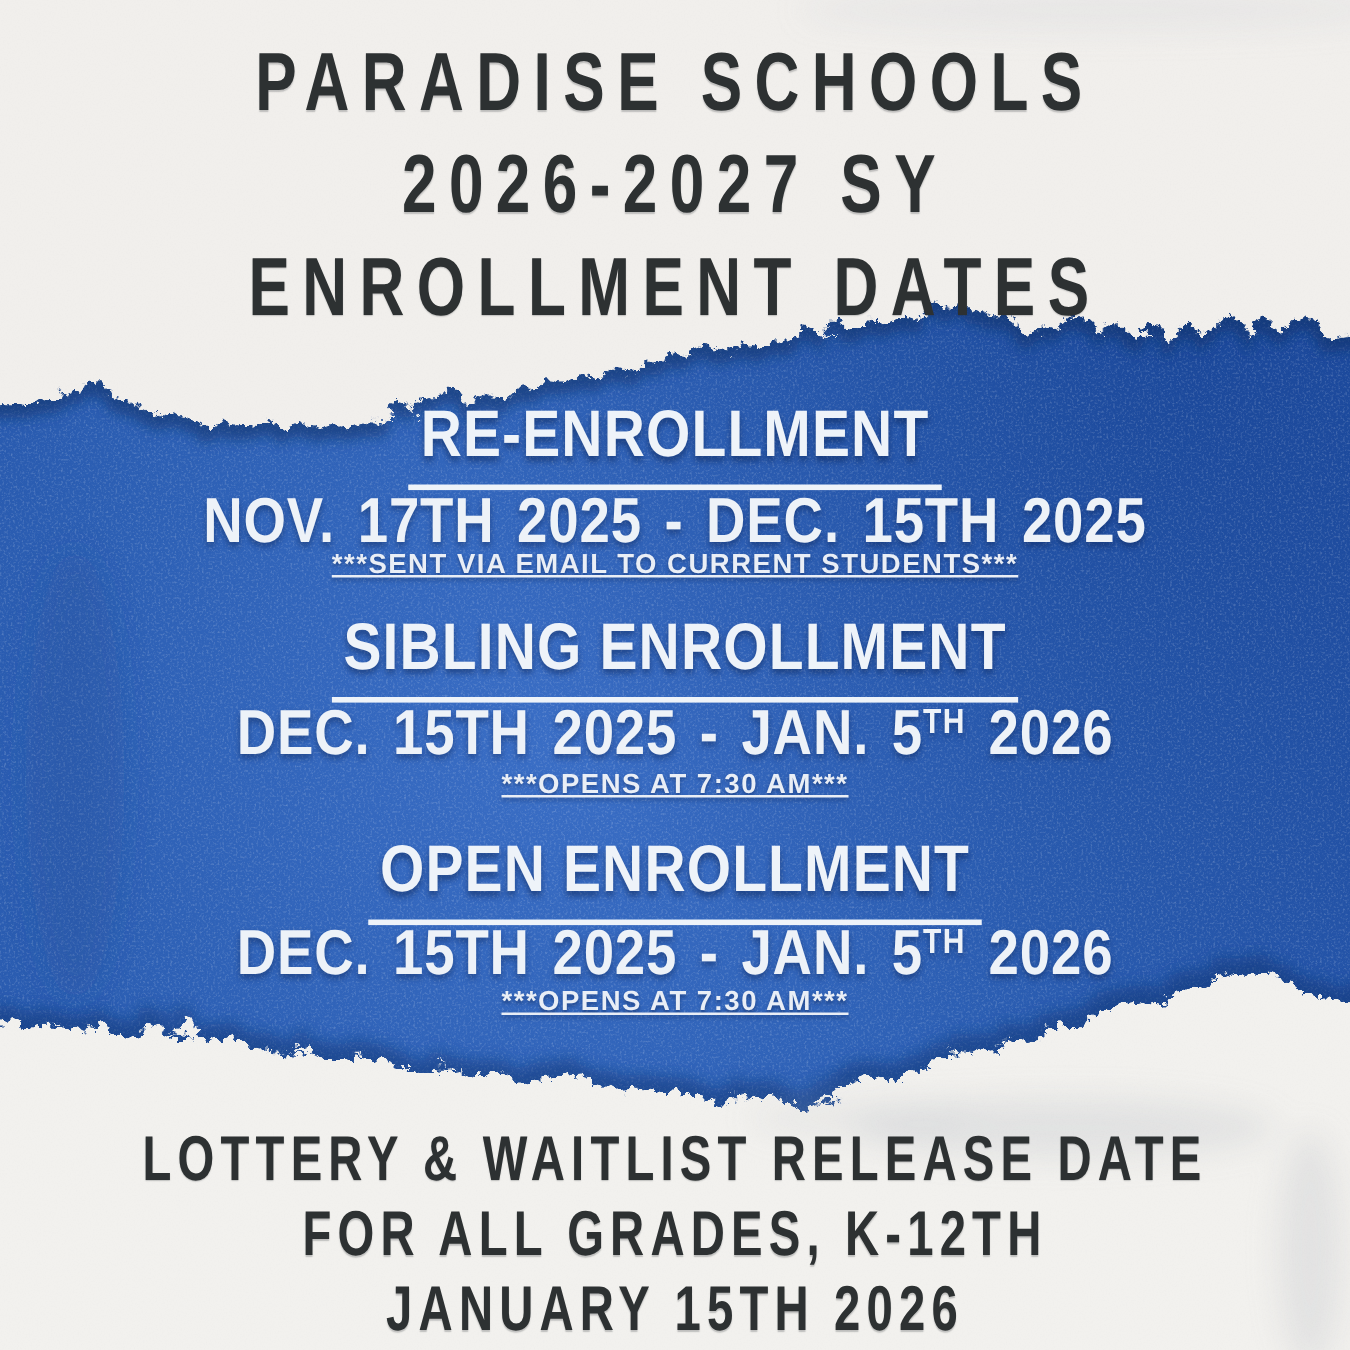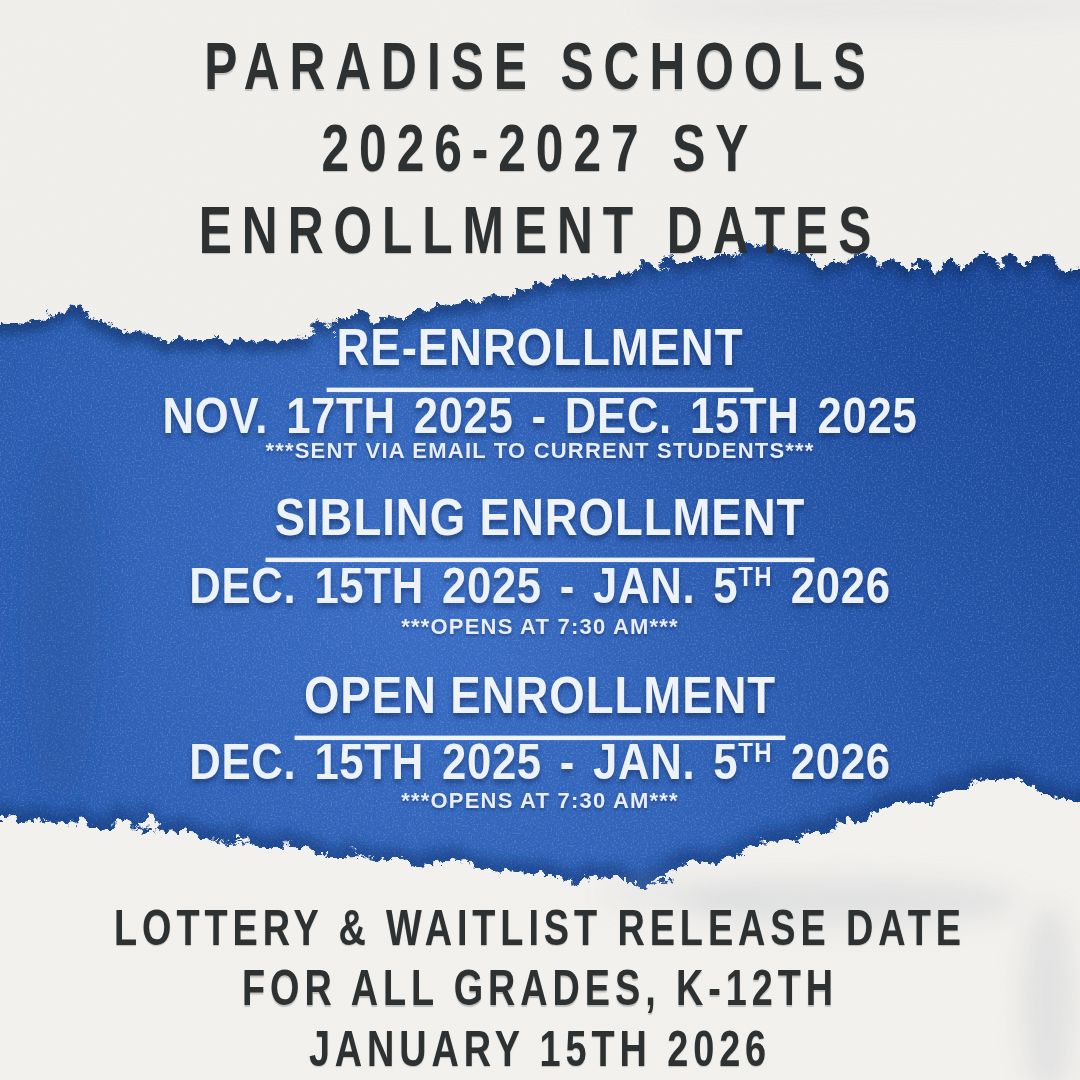--- a/index.html
+++ b/index.html
@@ -47,20 +47,21 @@
   .sec-date .sup{
     display:inline-block;
     font-size:.55em;
     transform:translateY(-.62em);
     letter-spacing:.05em;
   }
   .sec-note{
     font-size:22px;color:#e9eef6;
     letter-spacing:.055em;
     text-shadow:0 2px 3px rgba(4,22,62,.4);
+    text-decoration:underline;
   }
   
   .footer-block{
     position:absolute;top:898px;left:0;width:1080px;
     text-align:center;font-weight:bold;color:#2d3132;
     font-size:43px;letter-spacing:.13em;line-height:51px;
     transform:scale(.88,1.18);transform-origin:540px 0;
     text-shadow:0 1px 1px rgba(40,44,46,.25);
     white-space:nowrap;
   }

